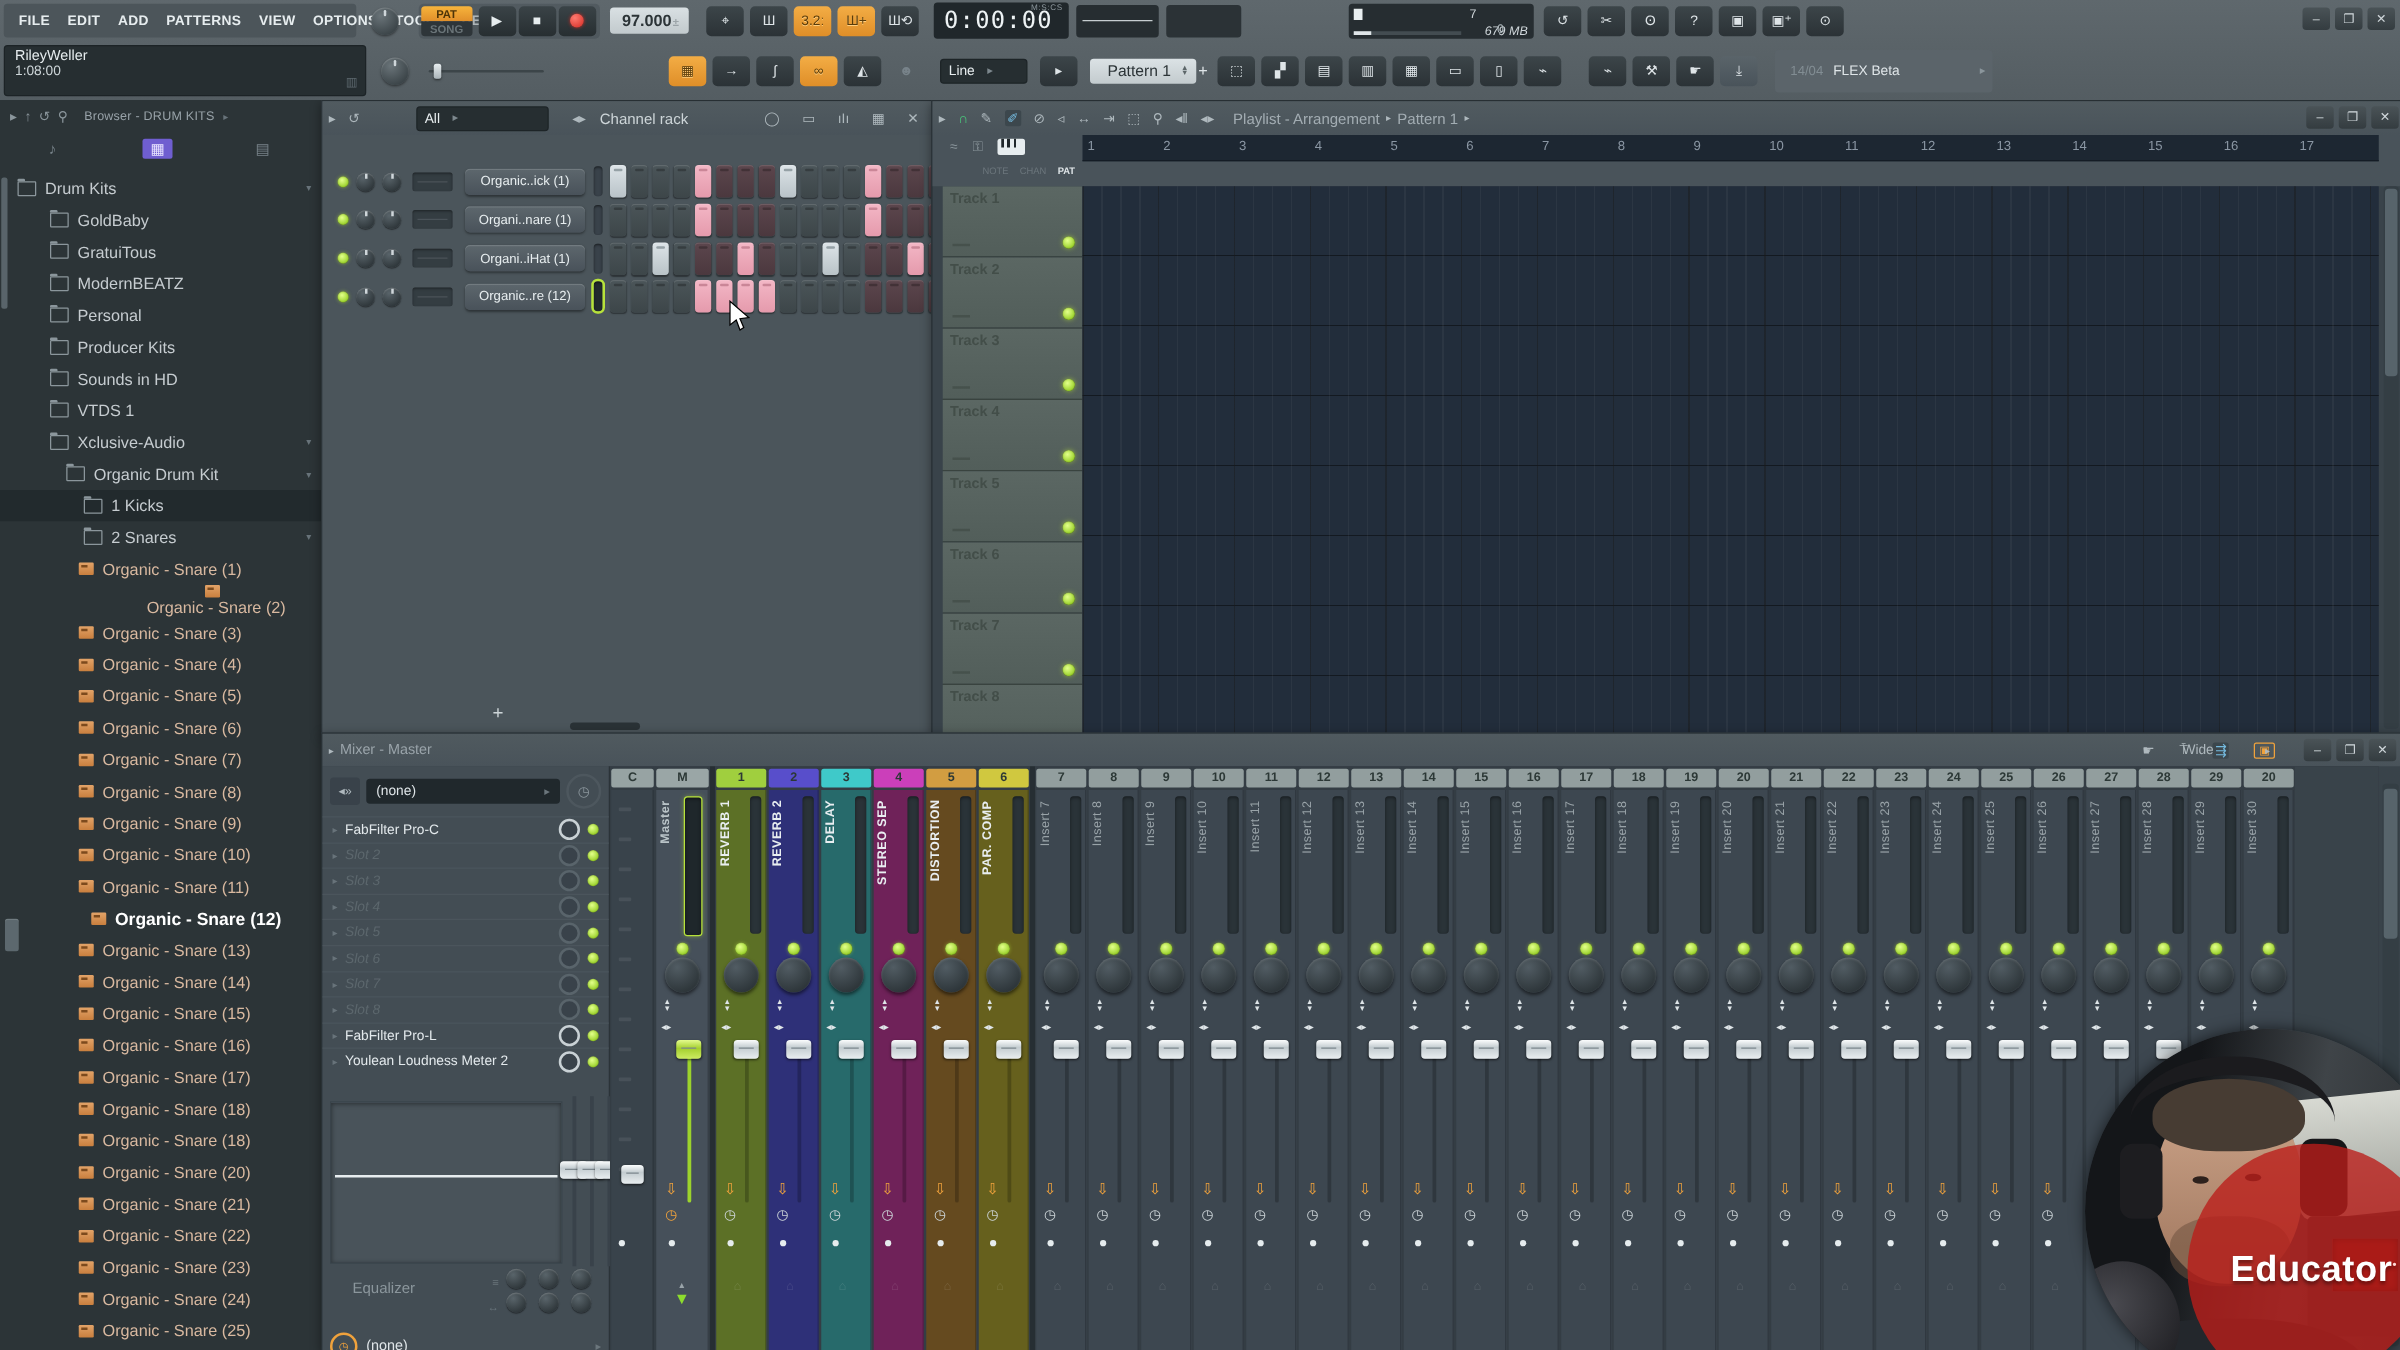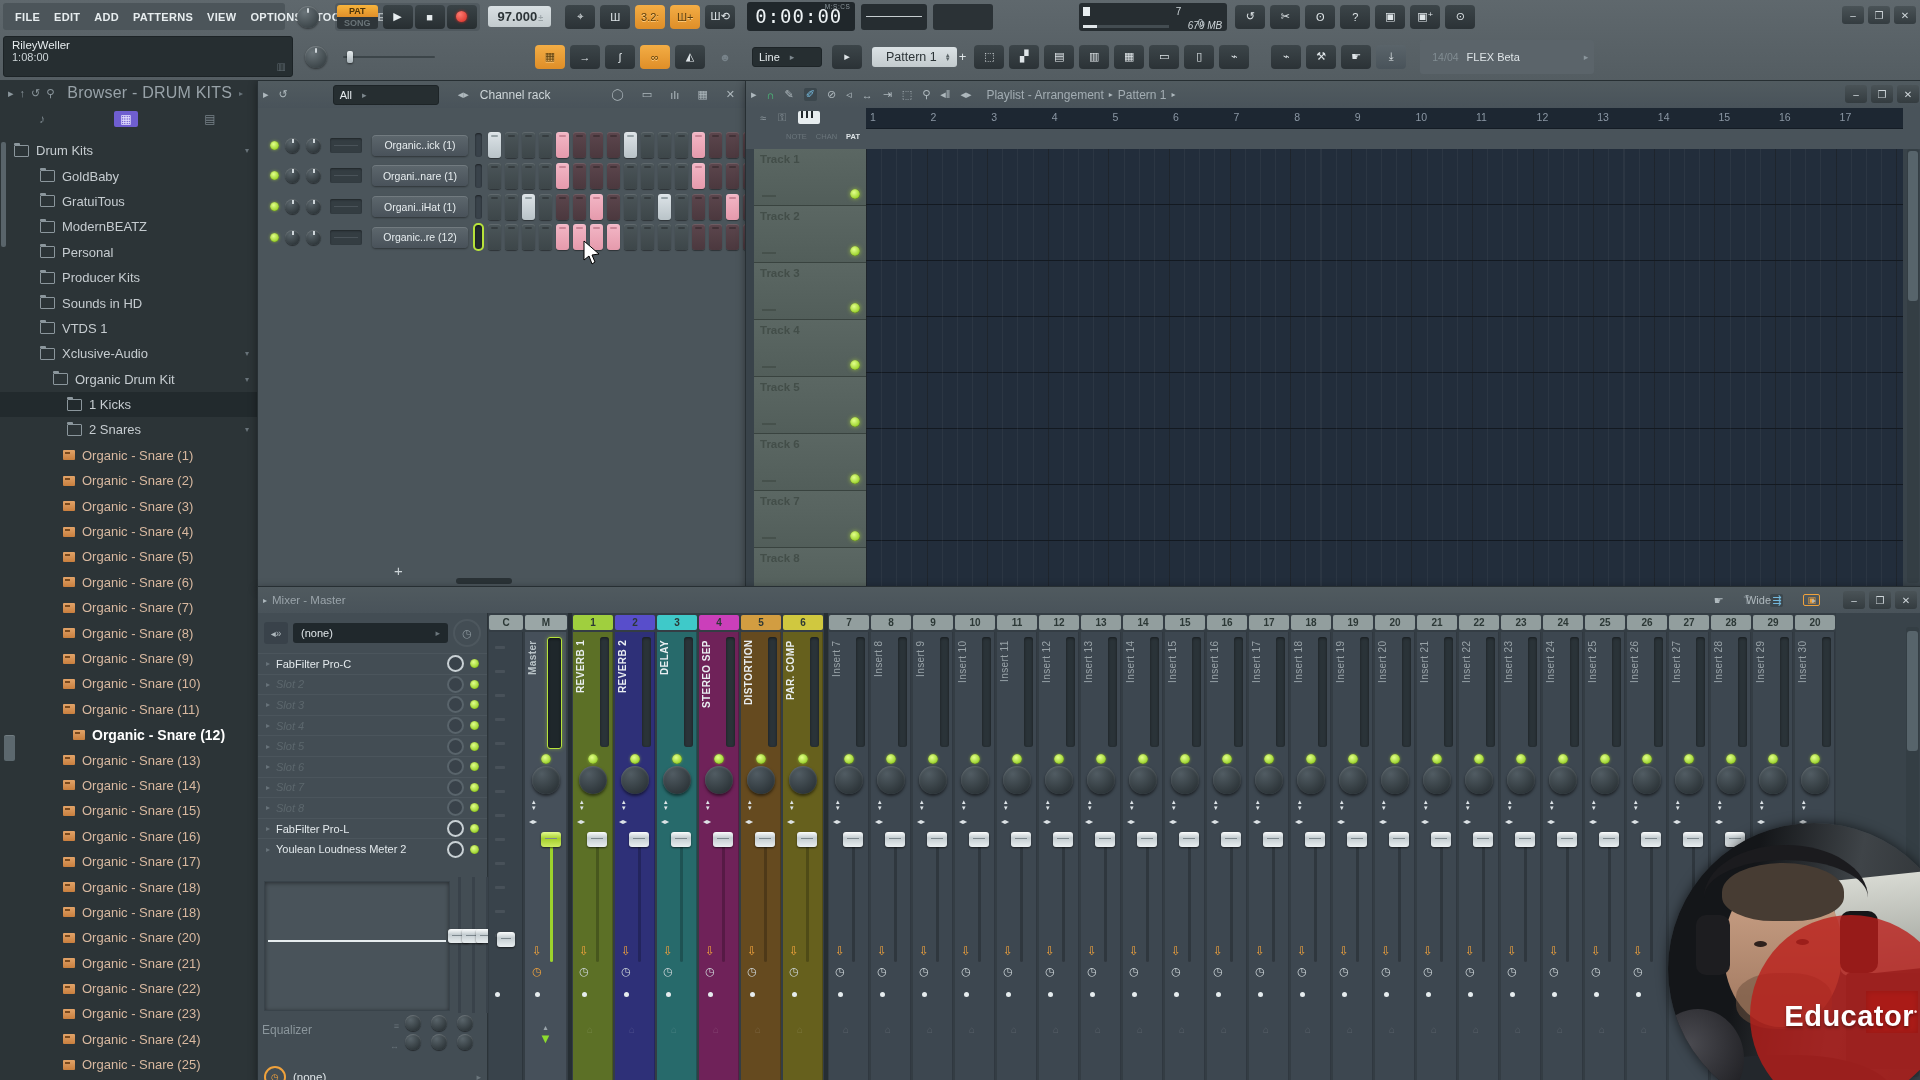--- a/index.html
+++ b/index.html
@@ -71,21 +71,21 @@
   
   .win{position:absolute;background:#49535a;border:1px solid #272f33;box-shadow:0 2px 8px #0006;}
   .win-header{height:27px;display:flex;align-items:center;font-size:12px;color:#a3adb3;background:linear-gradient(#515b60,#49535a);}
   .hicon{color:#aeb8bd;font-size:11px;margin:0 5px;}
   .hicon.green{color:#49c97c;}
   .hicon.blue{color:#74b9dd;background:#3c474d;border-radius:2px;padding:0 2px;}
   .hicon.orangebox{color:#f0a23c;border:1px solid #f0a23c;border-radius:2px;padding:0 3px;font-size:9px;}
   
   .browser{position:absolute;left:0;top:80px;width:257px;height:1000px;background:#2c3437;border-right:1px solid #20282b;}
   .br-nav{height:26px;display:flex;align-items:center;gap:7px;padding-left:8px;color:#8b969c;font-size:11px;}
-  .br-title{color:#98a2a8;font-size:16px;letter-spacing:.2px;}
+  .br-title{color:#98a2a8;font-size:10px;letter-spacing:.2px;}
   .br-tabs{height:26px;display:flex;align-items:center;}
   .br-tab{width:84px;text-align:center;color:#78838a;font-size:12px;}
   .br-tab .tabic{display:inline-block;padding:1px 6px;border-radius:2px;}
   .br-tab.active .tabic{background:#6f5ed0;color:#e9e4ff;}
   .tree{position:absolute;left:0;top:58px;right:0;bottom:0;overflow:hidden;}
   .trow{height:25.4px;display:flex;align-items:center;position:relative;font-size:13px;color:#c6ccd0;}
   .trow.shaded{background:#222a2d;}
   .trow .exp{position:absolute;right:8px;color:#68737a;font-size:8px;}
   .trow.file{color:#d9b9a0;}
   .trow.selected{color:#ffffff;font-weight:bold;font-size:14px;}
@@ -170,21 +170,21 @@
   .slotrow.empty .sknob{border-color:#59646b;}
   .slotrow .sled{width:9px;height:9px;border-radius:50%;background:radial-gradient(circle at 40% 35%,#e2ff8a,#9cd32c 70%);box-shadow:inset 0 0 1px #0008;}
   .eq-graph{position:absolute;left:6px;top:268px;width:184px;height:128px;background:#49535a;box-shadow:inset 0 1px 4px #0007;border:1px solid #39434a;}
   .eq-graph::after{content:"";position:absolute;left:3px;right:3px;top:58px;height:2px;background:#e7edef;}
   .eq-sliders{position:absolute;left:196px;top:264px;width:30px;height:136px;}
   .vslider{position:absolute;top:0;bottom:0;width:3px;background:#39424a;}
   .vshandle{position:absolute;width:22px;height:14px;left:-10px;top:52px;border-radius:3px;
      background:linear-gradient(#fbfdfd,#c3ccd0 40%,#e9eef0);box-shadow:0 1px 2px #0008;}
   .vshandle::after{content:"";position:absolute;left:4px;right:4px;top:6px;height:1px;background:#7d888e;}
   .eq-row{position:absolute;left:0;top:402px;width:100%;height:46px;}
-  .eq-lbl{position:absolute;left:4px;top:8px;font-size:12px;color:#8b969c;}
+  .eq-lbl{position:absolute;left:24px;top:8px;font-size:12px;color:#8b969c;}
   .eq-knobs{position:absolute;right:10px;top:0px;display:grid;grid-template-columns:repeat(3,20px);grid-gap:3px 6px;}
   .eqk{width:16px;height:16px;border-radius:50%;background:radial-gradient(circle at 35% 30%,#59646a,#2f373b 75%);box-shadow:inset 0 1px 1px #ffffff2e,0 1px 1px #0007;}
   .eq-mini{position:absolute;right:88px;top:6px;color:#68737a;font-size:9px;}
   .eq-mini2{position:absolute;right:88px;top:26px;color:#68737a;font-size:9px;}
   .time-row{position:absolute;left:6px;top:452px;right:6px;height:24px;display:flex;align-items:center;gap:7px;font-size:11.5px;color:#dfe5e8;}
   .oclock{width:18px;height:18px;border-radius:50%;border:2px solid #f0a23c;color:#f0a23c;font-size:9px;display:flex;align-items:center;justify-content:center;}
   .time-row .arr{margin-left:auto;color:#6b767c;font-size:9px;}
   .mx-tracks{position:absolute;left:230px;top:26px;right:18px;bottom:0;display:flex;background:#343d44;overflow:hidden;}
   .mtrack{flex:none;width:42px;position:relative;}
   .mtrack.current{width:36px;}
@@ -428,21 +428,21 @@
         </div>
         <div class="trow" style="padding-left: 67px;">
           <span class="fico"></span>
           <span>2 Snares</span>
           <span class="exp">▾</span>
         </div>
         <div class="trow file" style="padding-left: 63px;">
           <span class="sico"></span>
           <span>Organic - Snare (1)</span>
         </div>
-        <div class="trow file" style="padding-left: 63px;">
+        <div class="trow file" style="padding-left: 89px; flex-direction: column;">
           <span class="sico"></span>
           <span>Organic - Snare (2)</span>
         </div>
         <div class="trow file" style="padding-left: 63px;">
           <span class="sico"></span>
           <span>Organic - Snare (3)</span>
         </div>
         <div class="trow file" style="padding-left: 63px;">
           <span class="sico"></span>
           <span>Organic - Snare (4)</span>

